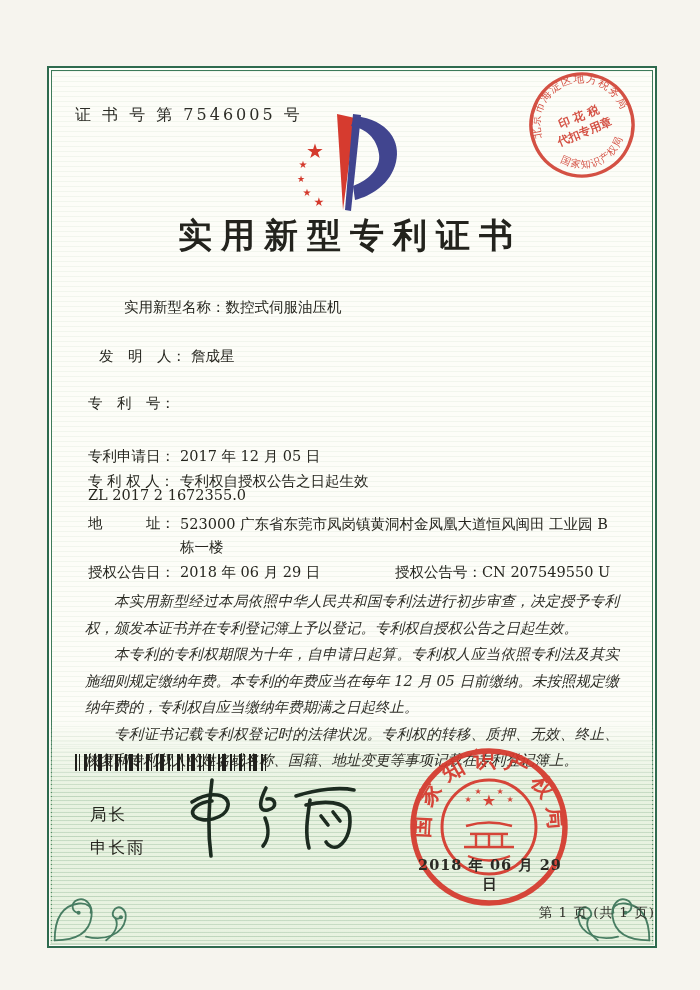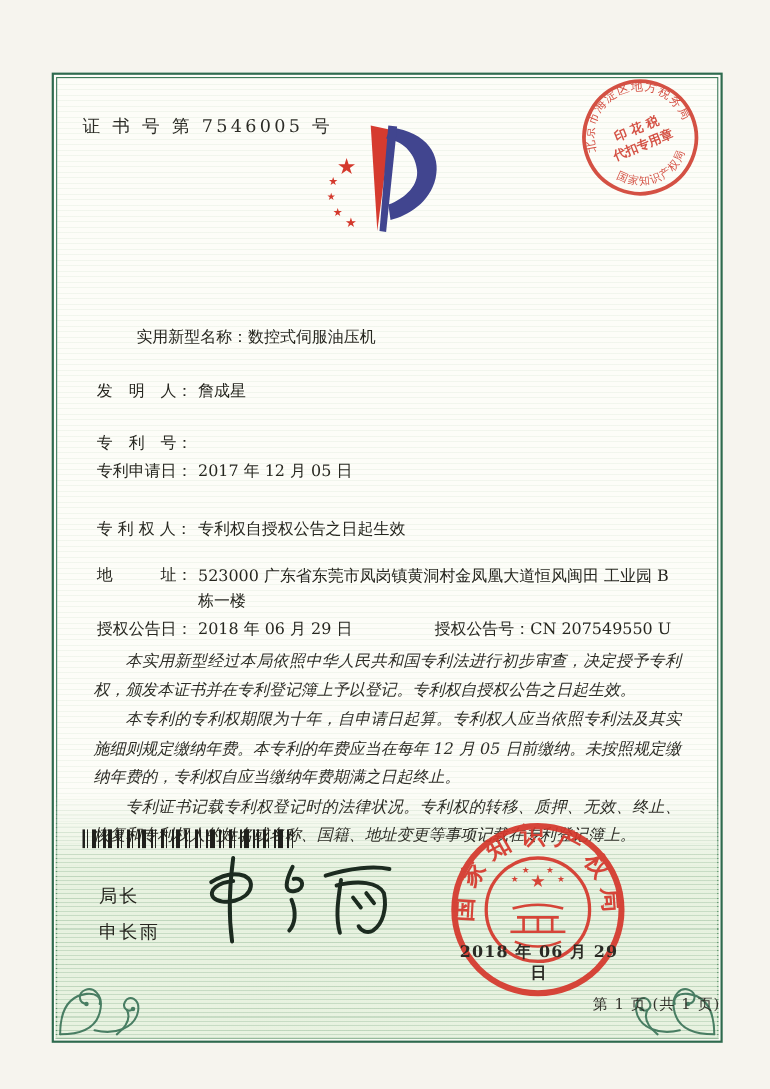--- a/index.html
+++ b/index.html
@@ -49,23 +49,23 @@
   .title{
     position:absolute;left:0;top:213px;width:700px;
     text-align:center;font-size:34px;font-weight:600;
     letter-spacing:9px;color:#23231d;
   }
   .fields{position:absolute;left:88px;top:295px;width:540px;font-size:14.5px;}
   .frow{display:flex;margin-bottom:0;line-height:20px;}
   .frow .lbl{flex:0 0 92px;white-space:nowrap;}
   .frow .val{white-space:nowrap;}
   .r1{position:absolute;top:2px;left:0;margin-left:36px;}
-  .r2{position:absolute;top:51px;left:0;}
+  .r2{position:absolute;top:51px;left:11px;}
   .r3{position:absolute;top:98px;left:0;flex-direction:column;}
-  .r4{position:absolute;top:124px;left:0;}
+  .r4{position:absolute;top:151px;left:0;}
   .r5{position:absolute;top:176px;left:0;justify-content:center;}
   .r6{position:absolute;top:218px;left:0;}
   .r6 .val{white-space:normal;width:430px;line-height:23px;}
   .r7a{position:absolute;top:267px;left:0;justify-content:center;}
   .r7b{position:absolute;top:267px;left:307px;text-align:right;}
   .body-text{
     position:absolute;left:85px;top:588px;width:534px;
     font-size:14.5px;line-height:26.5px;
     font-style:italic;color:#2d2d26;
     text-align:justify;
@@ -132,32 +132,34 @@
     <polygon points="44,4 62,8 50,100" fill="#d63b2f"></polygon>
     <path d="M62,6 C96,10 108,32 103,52 C98,74 78,86 62,90 L60,76 C76,70 88,58 86,44 C84,28 72,18 58,16 Z" fill="#41458f"></path>
     <polygon points="60,4 68,5 58,101 52,100" fill="#41458f"></polygon>
     <text x="22" y="48" font-size="20" fill="#d4392c" text-anchor="middle">★</text>
     <text x="10" y="58" font-size="10" fill="#d4392c" text-anchor="middle">★</text>
     <text x="8" y="72" font-size="9" fill="#d4392c" text-anchor="middle">★</text>
     <text x="14" y="86" font-size="10" fill="#d4392c" text-anchor="middle">★</text>
     <text x="26" y="96" font-size="12" fill="#d4392c" text-anchor="middle">★</text>
   </svg>
 
+  <div class="title">实用新型专利证书</div>
 
   <div class="fields">
     <div class="frow r1">
       <span class="lbl">实用新型名称：</span>
       <span class="val">数控式伺服油压机</span>
     </div>
     <div class="frow r2">
       <span class="lbl">发　明　人：</span>
       <span class="val">詹成星</span>
     </div>
     <div class="frow r3">
       <span class="lbl">专　利　号：</span>
+      <span class="val">ZL 2017 2 1672355.0</span>
     </div>
     <div class="frow r4">
       <span class="lbl">专利申请日：</span>
       <span class="val">2017 年 12 月 05 日</span>
     </div>
     <div class="frow r5">
       <span class="lbl">专 利 权 人：</span>
       <span class="val">专利权自授权公告之日起生效</span>
     </div>
     <div class="frow r6">

